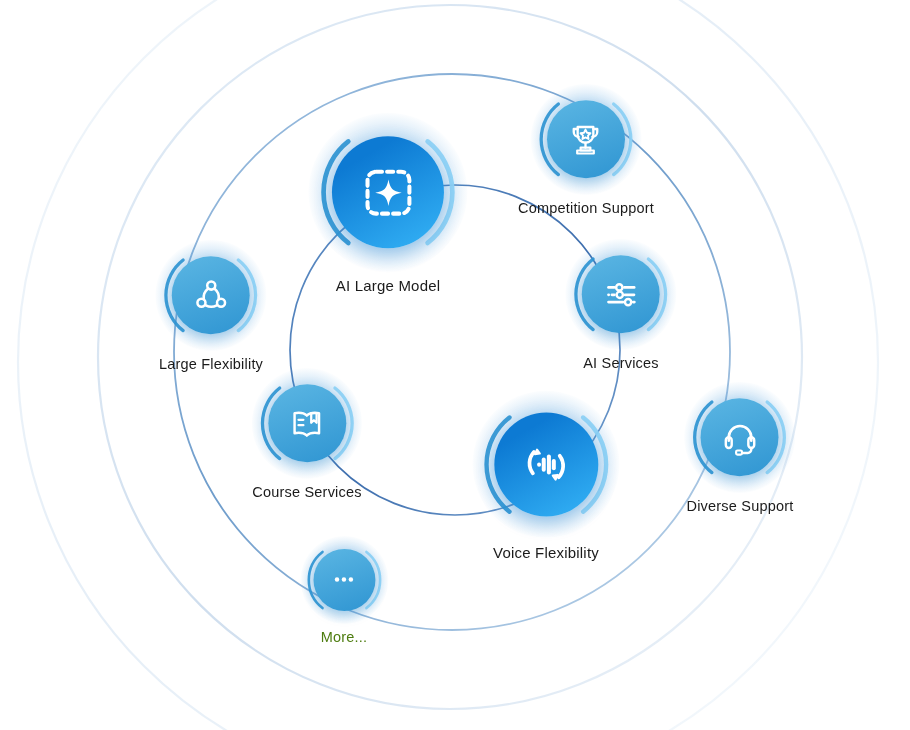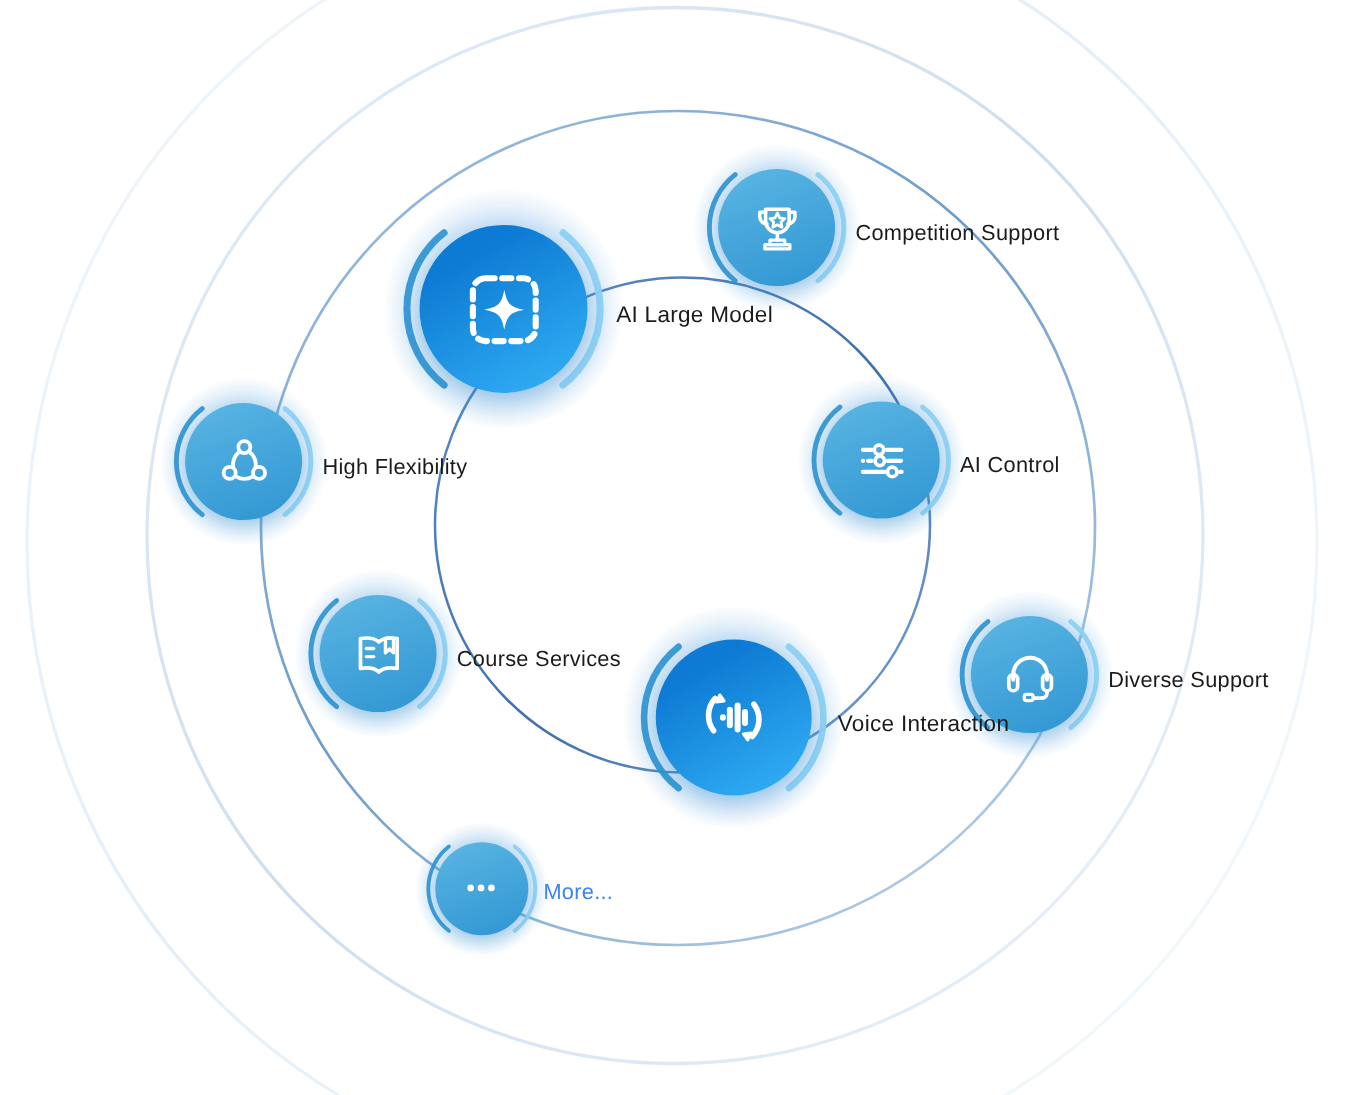--- a/index.html
+++ b/index.html
@@ -14,21 +14,21 @@
   #stage{
     position:absolute;left:0;top:0;width:910px;height:730px;
   }
   #orbit-svg{
     position:absolute;left:0;top:0;width:910px;height:730px;
     display:block;
   }
   .node{
     position:absolute;
     transform:translate(-50%,-50%);
-    display:flex;align-items:center;
+    display:flex;flex-direction:column;align-items:center;
     pointer-events:auto;
   }
   .node-badge{
     position:relative;
     display:flex;align-items:center;justify-content:center;
     border-radius:50%;
     box-sizing:border-box;
   }
   .node-badge .glow{
     position:absolute;left:50%;top:50%;
@@ -154,21 +154,21 @@
         <path d="M11 24 h.2" stroke-width="2.8"></path>
         <path d="M14.5 24 h2.5" stroke-width="2.8"></path>
         <circle cx="22.5" cy="24" r="3.2" stroke-width="2.5"></circle>
         <path d="M27.7 24 h9.3" stroke-width="2.8"></path>
         <path d="M11 31.5 h15" stroke-width="2.8"></path>
         <circle cx="31" cy="31.5" r="3.2" stroke-width="2.5"></circle>
         <path d="M36.2 31.5 h1.2" stroke-width="2.8"></path>
             </svg>
           </div>
         </div>
-        <div class="node-label" style="color: rgb(27, 27, 27);">AI Control</div>
+        <div class="node-label" style="color: rgb(27, 27, 27);">AI Services</div>
       </div>
       <div class="node node-secondary" style="left: 740px; top: 450px;">
         <div class="node-badge" style="width: 104.52px; height: 104.52px;">
           <div class="glow" style="width: 110.76px; height: 110.76px;"></div>
           <svg class="ring" width="101.4" height="101.4" viewBox="0 0 101.4 101.4" fill="none" stroke-linecap="round">
       <path d="M 23.09 86.04 A 44.85 44.85 0 0 1 23.09 15.36" stroke="#2f95d2" stroke-width="3.2760000000000002" opacity="0.92"></path>
       <path d="M 78.31 15.36 A 44.85 44.85 0 0 1 78.31 86.04" stroke="#8ed2f5" stroke-width="3.2760000000000002" opacity="0.95"></path>
     </svg>
           <div class="disc" style="width: 78px; height: 78px; background: linear-gradient(160deg, rgb(91, 182, 227) 0%, rgb(47, 149, 210) 100%); box-shadow: rgba(40, 130, 195, 0.26) 0px 4px 12px;">
             <svg class="icon-svg" width="47" height="47" viewBox="0 0 48 48" fill="none" stroke="#ffffff" stroke-width="2.30" stroke-linecap="round" stroke-linejoin="round">
@@ -195,38 +195,38 @@
         <path d="M13.6 30.8 A13 13 0 0 1 14.4 14.2" stroke-width="2.9"></path>
         <path d="M16.8 12.4 l2.2 3.1 -3.8 .5 z" fill="#ffffff" stroke="#ffffff" stroke-width="1.6"></path>
         <path d="M31.2 35.6 l-2.2 -3.1 3.8 -.5 z" fill="#ffffff" stroke="#ffffff" stroke-width="1.6"></path>
         <path d="M18.4 23.9 v.2" stroke-width="3.1"></path>
         <path d="M22 20 v8" stroke-width="3.1"></path>
         <path d="M26 17.8 v12.4" stroke-width="3.1"></path>
         <path d="M29.8 21.2 v5.6" stroke-width="3.1"></path>
             </svg>
           </div>
         </div>
-        <div class="node-label" style="color: rgb(27, 27, 27);">Voice Interaction</div>
+        <div class="node-label" style="color: rgb(27, 27, 27);">Voice Flexibility</div>
       </div>
       <div class="node node-secondary" style="left: 344px; top: 592px;">
         <div class="node-badge" style="width: 83.08px; height: 83.08px;">
           <div class="glow" style="width: 88.04px; height: 88.04px;"></div>
           <svg class="ring" width="80.6" height="80.6" viewBox="0 0 80.6 80.6" fill="none" stroke-linecap="round">
       <path d="M 18.35 68.39 A 35.65 35.65 0 0 1 18.35 12.21" stroke="#2f95d2" stroke-width="2.604" opacity="0.92"></path>
       <path d="M 62.25 12.21 A 35.65 35.65 0 0 1 62.25 68.39" stroke="#8ed2f5" stroke-width="2.604" opacity="0.95"></path>
     </svg>
           <div class="disc" style="width: 62px; height: 62px; background: linear-gradient(160deg, rgb(91, 182, 227) 0%, rgb(47, 149, 210) 100%); box-shadow: rgba(40, 130, 195, 0.26) 0px 4px 12px;">
             <svg class="icon-svg" width="37" height="37" viewBox="0 0 48 48" fill="none" stroke="#ffffff" stroke-width="2.30" stroke-linecap="round" stroke-linejoin="round">
         <circle cx="15" cy="24" r="2.9" fill="#ffffff" stroke="none"></circle>
         <circle cx="24" cy="24" r="2.9" fill="#ffffff" stroke="none"></circle>
         <circle cx="33" cy="24" r="2.9" fill="#ffffff" stroke="none"></circle>
             </svg>
           </div>
         </div>
-        <div class="node-label" style="color: #3b82f6;">More...</div>
+        <div class="node-label" style="color: #4d7c0f;">More...</div>
       </div>
       <div class="node node-secondary" style="left: 307px; top: 436px;">
         <div class="node-badge" style="width: 104.52px; height: 104.52px;">
           <div class="glow" style="width: 110.76px; height: 110.76px;"></div>
           <svg class="ring" width="101.4" height="101.4" viewBox="0 0 101.4 101.4" fill="none" stroke-linecap="round">
       <path d="M 23.09 86.04 A 44.85 44.85 0 0 1 23.09 15.36" stroke="#2f95d2" stroke-width="3.2760000000000002" opacity="0.92"></path>
       <path d="M 78.31 15.36 A 44.85 44.85 0 0 1 78.31 86.04" stroke="#8ed2f5" stroke-width="3.2760000000000002" opacity="0.95"></path>
     </svg>
           <div class="disc" style="width: 78px; height: 78px; background: linear-gradient(160deg, rgb(91, 182, 227) 0%, rgb(47, 149, 210) 100%); box-shadow: rgba(40, 130, 195, 0.26) 0px 4px 12px;">
             <svg class="icon-svg" width="47" height="47" viewBox="0 0 48 48" fill="none" stroke="#ffffff" stroke-width="2.30" stroke-linecap="round" stroke-linejoin="round">
@@ -251,17 +251,17 @@
             <svg class="icon-svg" width="47" height="47" viewBox="0 0 48 48" fill="none" stroke="#ffffff" stroke-width="2.30" stroke-linecap="round" stroke-linejoin="round">
         <circle cx="24" cy="13.6" r="4.1" stroke-width="2.6"></circle>
         <circle cx="14" cy="31.2" r="4.1" stroke-width="2.6"></circle>
         <circle cx="34" cy="31.2" r="4.1" stroke-width="2.6"></circle>
         <path d="M18.4 33.7 a11.5 11.5 0 0 0 11.2 0" stroke-width="2.6"></path>
         <path d="M16.4 27.4 a11.5 11.5 0 0 1 4.2 -10.6" stroke-width="2.6"></path>
         <path d="M27.4 16.8 a11.5 11.5 0 0 1 4.2 10.6" stroke-width="2.6"></path>
             </svg>
           </div>
         </div>
-        <div class="node-label" style="color: rgb(27, 27, 27);">High Flexibility</div>
+        <div class="node-label" style="color: rgb(27, 27, 27);">Large Flexibility</div>
       </div>
     </div>
 
 </div>
 
 </body></html>

